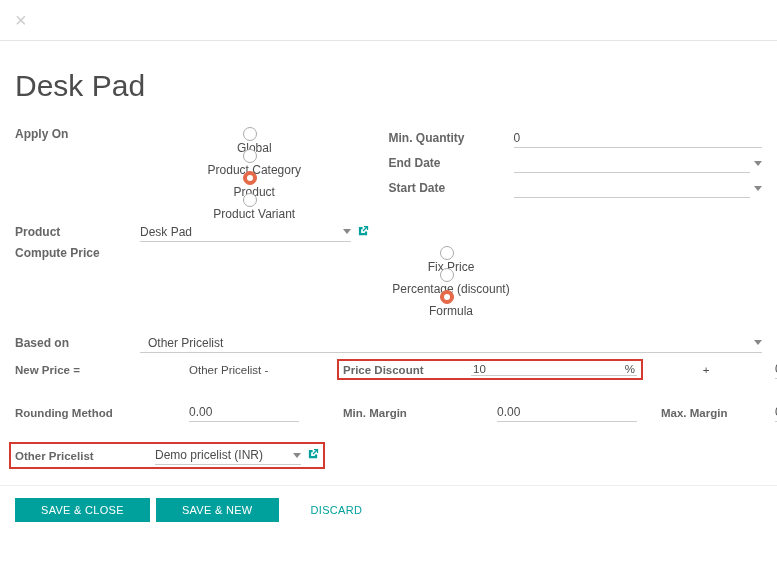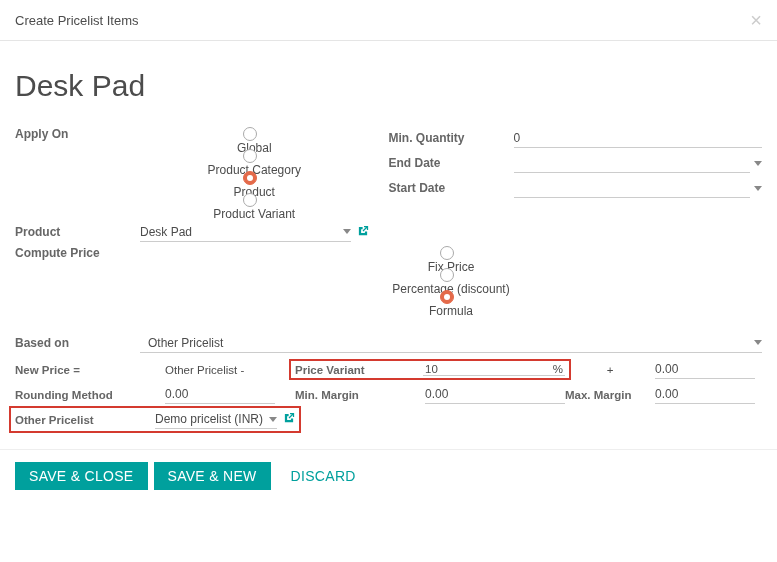--- a/index.html
+++ b/index.html
@@ -77,39 +77,38 @@
   .hl-red { border: 2px solid #d43a2f; padding: 2px 4px; margin: -4px -6px; }
   
   .modal-footer {
     padding: 12px 15px;
     border-top: 1px solid #eee;
     display: flex;
     gap: 6px;
     align-items: center;
   }
   .btn {
-    padding: 6px 14px;
-    font-size: 14px;
+    padding: 6px 26px;
+    font-size: 11px;
     font-weight: 500;
     border: none;
     cursor: pointer;
     text-transform: uppercase;
     letter-spacing: 0.3px;
   }
   .btn-primary { background: #00A09D; color: #fff; }
   .btn-link { background: transparent; color: #00A09D; }
   
   .ext-svg { width:12px; height:12px; }
 </style>
 </head>
 <body>
 
 <div class="modal">
   <div class="modal-header">
-    <span class="modal-title">Create Pricelist Items</span>
     <span class="modal-close">×</span>
   </div>
 
   <div class="modal-body">
     <h1 class="page-title">Desk Pad</h1>
 
     <div class="row">
       <div class="col-left">
         <div class="field-row" style="align-items:flex-start;">
           <div class="field-label">Apply On</div>
@@ -194,26 +193,26 @@
     <div class="field-row" style="margin-top:20px;">
       <div class="field-label" style="width:125px;">Based on</div>
       <div class="field-control">
         <div class="based-select">
           <span style="padding-left:8px;">Other Pricelist</span>
           <span class="dropdown-caret"></span>
         </div>
       </div>
     </div>
 
-    <div class="computation-grid" style="margin-top:6px;">
+    <div class="computation-grid" style="margin-top:6px;gap:24px;">
 
       <div class="cg-label">New Price =</div>
       <div class="cg-val">Other Pricelist -</div>
       <div class="hl-red" style="grid-column: span 2; display:grid; grid-template-columns: 118px 1fr; align-items:center; gap:10px;">
-        <div class="cg-label">Price Variant</div>
+        <div class="cg-label">Price Discount</div>
         <div class="cg-input-box">
           <span>10</span>
           <span>%</span>
         </div>
       </div>
       <div class="cg-val" style="text-align:center;">+</div>
       <div>
         <input class="input-underline" value="0.00" style="">
       </div>
 

